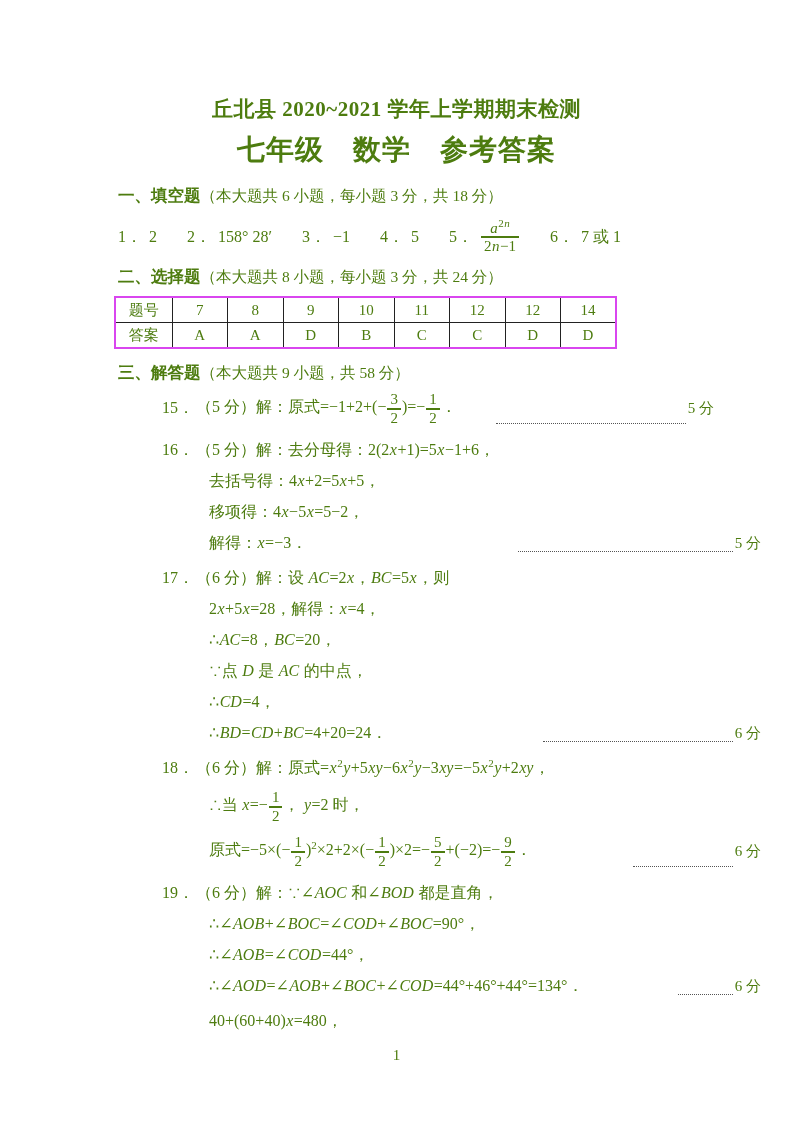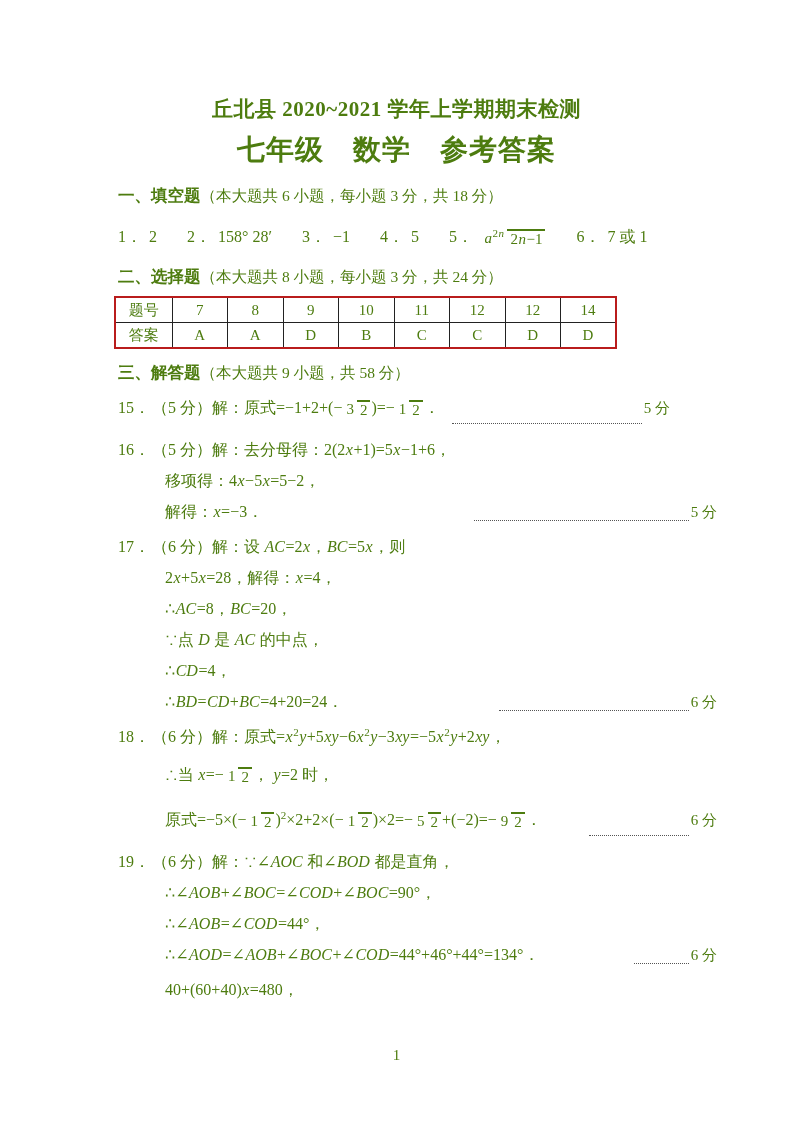--- a/index.html
+++ b/index.html
@@ -44,55 +44,56 @@
   }
   .blank-item { display:flex; align-items:center; white-space:nowrap; }
   .blank-no { margin-right:7px; }
 
   table.choice {
     border-collapse:collapse;
     table-layout:fixed;
     width:501px;
     margin:8px 0 0 114px;
     font-size:15px;
-    border:2px solid #b91c1c;
+    border:2px solid #d946ef;
   }
   table.choice td {
     border:1px solid #222;
     text-align:center;
     height:24px;
     padding:0;
     overflow:hidden;
   }
 
   #questions { margin-top:2px; }
   .question { margin:0 0 4px 118px; }
   .qline {
     display:flex; align-items:center;
     font-size:16px;
     min-height:31px;
     width:552px;
     white-space:nowrap;
+    margin-left:44px;
   }
   .qline.tall { min-height:45px; }
   .qnum { width:34px; flex:none; }
   .qline.cont { padding-left:47px; }
   .math i { font-style:italic; padding:0 0.5px; }
   .spacer { flex:1 1 auto; min-width:8px; }
   .dots {
     flex:none;
     border-bottom:1.6px dotted #555;
     align-self:flex-end;
     margin-bottom:7px;
     height:0;
   }
   .score { flex:none; margin-left:2px; font-size:15px; }
 
   .frac {
-    display:inline-flex; flex-direction:row; align-items:center;
+    display:inline-flex; flex-direction:column; align-items:center;
     vertical-align:middle;
     font-size:15px; line-height:1.08;
     margin:0 1px;
   }
   .frac .fnum { padding:0 3px; }
   .frac .fden { border-top:2px solid #4d7c0f; padding:0 3px; }
   sup { font-size:11px; line-height:0; }
 
   .pagenum {
     position:absolute; left:0; right:0; bottom:58px;
@@ -202,20 +203,23 @@
           <span class="dots" style="width: 190px;"></span>
           <span class="score">5 分</span>
         </div>
       </div>
       <div class="question">
         <div class="qline">
           <span class="qnum">16．</span>
           <span class="math">（5 分）解：去分母得：2(2<i>x</i>+1)=5<i>x</i>−1+6，</span>
         </div>
         <div class="qline cont">
+          <span class="math">去括号得：4<i>x</i>+2=5<i>x</i>+5，</span>
+        </div>
+        <div class="qline cont">
           <span class="math">移项得：4<i>x</i>−5<i>x</i>=5−2，</span>
         </div>
         <div class="qline cont">
           <span class="math">解得：<i>x</i>=−3．</span>
           <span class="spacer"></span>
           <span class="dots" style="width: 215px;"></span>
           <span class="score">5 分</span>
         </div>
       </div>
       <div class="question">

